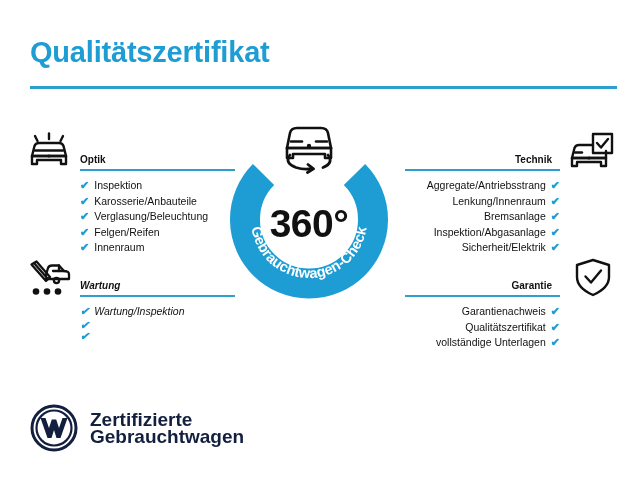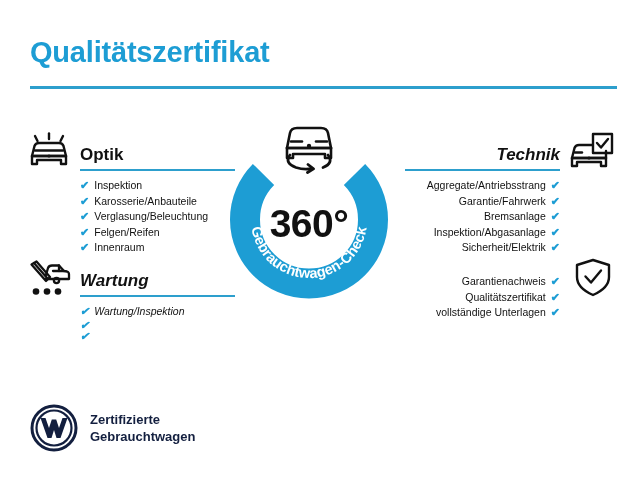--- a/index.html
+++ b/index.html
@@ -47,21 +47,21 @@
   .section {
     position: absolute;
   }
   .section-head {
     position: relative;
     height: 30px;
   }
   .section-title {
     position: absolute;
     bottom: 6px;
-    font-size: 17px;
+    font-size: 10px;
     font-weight: bold;
     color: #111111;
     white-space: nowrap;
   }
   .section-rule {
     position: absolute;
     left: 0;
     bottom: 0;
     width: 100%;
     height: 2px;
@@ -87,21 +87,21 @@
     font-weight: bold;
     line-height: 1;
   }
 
   
   .col-left .section-title { left: 0; }
   .col-left .section-list li { justify-content: flex-start; }
   .col-left .check { margin-right: 5px; }
 
   
-  .col-right .section-title { right: 0; font-style: italic; }
+  .col-right .section-title { right: 8px; }
   .col-right .section-list li { justify-content: flex-end; }
   .col-right .check { margin-left: 5px; order: 2; }
 
   
   .sec-icon {
     position: absolute;
     width: 46px;
     height: 40px;
   }
   .sec-icon svg { display: block; width: 100%; height: 100%; }
@@ -140,21 +140,21 @@
     position: absolute;
     left: 30px;
     top: 404px;
     display: flex;
     align-items: center;
   }
   .vw-logo { width: 48px; height: 48px; }
   .vw-logo svg { display: block; width: 100%; height: 100%; }
   .vw-text {
     margin-left: 12px;
-    font-size: 13px;
+    font-size: 19px;
     font-weight: bold;
     line-height: 17px;
     color: #131f3f;
   }
 </style>
 </head>
 <body>
 
 <div class="page">
 
@@ -259,21 +259,21 @@
       <div class="section-title">Technik</div>
       <div class="section-rule"></div>
     </div>
     <ul class="section-list">
       <li>
           <span class="check">✔</span>
           <span>Aggregate/Antriebsstrang</span>
         </li>
       <li>
           <span class="check">✔</span>
-          <span>Garantie/Fahrwerk</span>
+          <span>Lenkung/Innenraum</span>
         </li>
       <li>
           <span class="check">✔</span>
           <span>Bremsanlage</span>
         </li>
       <li>
           <span class="check">✔</span>
           <span>Inspektion/Abgasanlage</span>
         </li>
       <li>
@@ -285,20 +285,24 @@
 
   <div class="sec-icon" style="left:570px; top:258px;">
     <svg viewBox="0 0 46 40">
       <g fill="none" stroke="#111" stroke-width="2.4" stroke-linejoin="round" stroke-linecap="round">
         <path d="M23 2 L39 7 L39 19 Q39 30 23 37 Q7 30 7 19 L7 7 Z"></path>
         <polyline points="15.5,18.5 21,24.5 31,12.5"></polyline>
       </g>
     </svg>
   </div>
   <div class="section col-right" style="left:405px; top:267px; width:155px;">
+    <div class="section-head">
+      <div class="section-title">Garantie</div>
+      <div class="section-rule"></div>
+    </div>
     <ul class="section-list">
       <li>
           <span class="check">✔</span>
           <span>Garantienachweis</span>
         </li>
       <li>
           <span class="check">✔</span>
           <span>Qualitätszertifikat</span>
         </li>
       <li>

